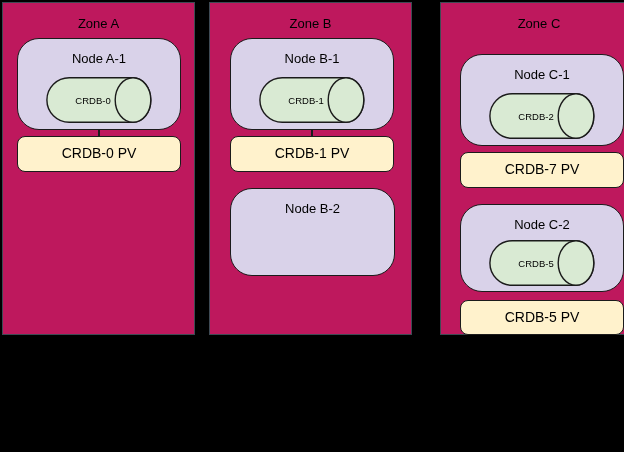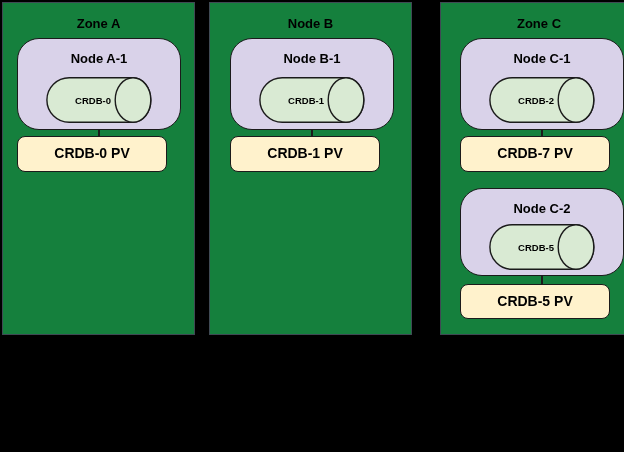--- a/index.html
+++ b/index.html
@@ -2,21 +2,21 @@
 <html><head>
 <meta charset="utf-8">
 <style>
   html,body { margin:0; padding:0; background:#000; }
   .canvas {
     position:relative; width:624px; height:452px; background:#000;
     font-family:"Liberation Sans", sans-serif; color:#000; overflow:hidden;
   }
   .zone {
     position:absolute; top:2px; height:333px; box-sizing:border-box;
-    background:#15803d; border:1.5px solid #3f4a54;font-weight:bold;
+    background:#be185d; border:1.5px solid #3f4a54;
   }
   .zone-a { left:2px;   width:193px; }
   .zone-b { left:209px; width:203px; }
   .zone-c { left:440px; width:198px; }
   .zone-title {
     position:absolute; top:13px; left:0; width:100%;
     text-align:center; font-size:13px; line-height:15px;
   }
   .node-box {
     position:absolute; box-sizing:border-box; width:164px;
@@ -28,32 +28,32 @@
     position:absolute; top:12px; left:0; width:100%;
     text-align:center; font-size:13px; line-height:15px;
   }
   .cyl {
     position:absolute; left:50%; transform:translateX(-50%);
     width:106px; height:46px;
   }
   .cyl-row1 { top:38px; }
   .cyl-row2 { top:35px; }
   .pv-box {
-    position:absolute; box-sizing:border-box; width:150px; height:36px;
+    position:absolute; box-sizing:border-box; width:164px; height:36px;
     background:#fff2cc; border:1.4px solid #1b1b1b; border-radius:8px;
     text-align:center; font-size:14px; line-height:33px;
   }
   .pv-row1 { top:133px; }
   .pv-row2 { top:281px; height:35px; line-height:32px; }
   .connector { position:absolute; width:2px; background:#1b1b1b; }
   .conn-row1 { top:119px; height:15px; }
   .conn-row2 { top:265px; height:17px; }
   .inset-a { left:14px; }
   .inset-b { left:20px; }
-  .inset-c { left:19px; }
+  .inset-c { left:19px;margin-top:16px; }
   .cx-a { left:95px; }
   .cx-b { left:101px; }
   .cx-c { left:100px; }
   svg text { font-family:"Liberation Sans", sans-serif; }
 </style>
 </head>
 <body>
 
 <div class="canvas">
 
@@ -68,35 +68,38 @@
         <path d="M 87 0.7 L 23.2 0.7 A 22.3 22.3 0 0 0 23.2 45.3 L 87 45.3 A 17.8 22.3 0 0 0 87 0.7 Z" fill="#d9ead3" stroke="#1b1b1b" stroke-width="1.4"></path>
         <ellipse cx="87" cy="23" rx="17.8" ry="22.3" fill="#d9ead3" stroke="#1b1b1b" stroke-width="1.4"></ellipse>
         <text x="47" y="26.5" text-anchor="middle" font-size="9.5">CRDB-0</text>
       </svg>
     </div>
 
     <div class="pv-box pv-row1 inset-a">CRDB-0 PV</div>
   </div>
 
   <div class="zone zone-b">
-    <div class="zone-title">Node B</div>
+    <div class="zone-title">Zone B</div>
 
     <div class="connector conn-row1 cx-b"></div>
 
     <div class="node-box node-row1 inset-b">
       <div class="node-title">Node B-1</div>
       <svg class="cyl cyl-row1" viewBox="0 0 106 46">
         <path d="M 87 0.7 L 23.2 0.7 A 22.3 22.3 0 0 0 23.2 45.3 L 87 45.3 A 17.8 22.3 0 0 0 87 0.7 Z" fill="#d9ead3" stroke="#1b1b1b" stroke-width="1.4"></path>
         <ellipse cx="87" cy="23" rx="17.8" ry="22.3" fill="#d9ead3" stroke="#1b1b1b" stroke-width="1.4"></ellipse>
         <text x="47" y="26.5" text-anchor="middle" font-size="9.5">CRDB-1</text>
       </svg>
     </div>
 
     <div class="pv-box pv-row1 inset-b">CRDB-1 PV</div>
 
+    <div class="node-box node-row2 inset-b" style="width:165px;">
+      <div class="node-title">Node B-2</div>
+    </div>
   </div>
 
   <div class="zone zone-c">
     <div class="zone-title">Zone C</div>
 
     <div class="connector conn-row1 cx-c"></div>
     <div class="connector conn-row2 cx-c"></div>
 
     <div class="node-box node-row1 inset-c">
       <div class="node-title">Node C-1</div>

